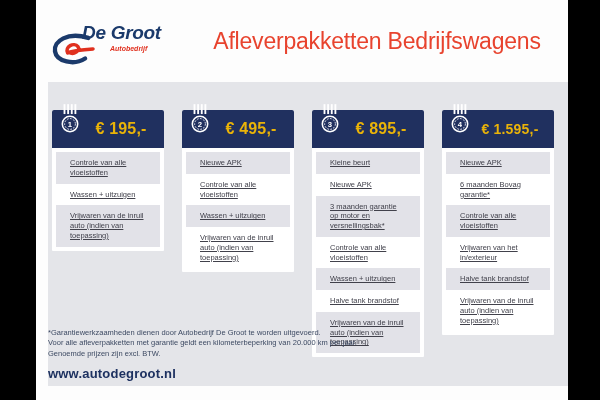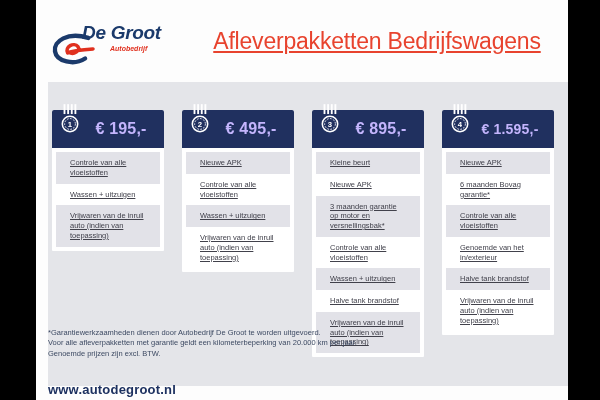--- a/index.html
+++ b/index.html
@@ -19,52 +19,52 @@
   .logo-name{
     position:absolute;left:34px;top:4px;font-size:19px;font-weight:bold;font-style:italic;
     color:#1b3a6b;letter-spacing:-0.3px;white-space:nowrap;
   }
   .logo-sub{
     position:absolute;left:62px;top:27px;font-size:7px;font-weight:bold;font-style:italic;
     color:#e0301e;white-space:nowrap;
   }
   .page-title{
     position:absolute;left:150px;right:0;top:28px;text-align:center;
-    font-size:23px;color:#e8432e;letter-spacing:-0.2px;white-space:nowrap;text-decoration:underline;
+    font-size:23px;color:#e8432e;letter-spacing:-0.2px;white-space:nowrap;
   }
 
   
   .panel{
     position:absolute;left:12px;top:82px;width:520px;height:304px;
     background:#e4e5e9;
   }
   .cols{
     position:absolute;left:4px;top:28px;display:flex;gap:18px;align-items:flex-start;
   }
   .card{width:112px;background:#fff;border-radius:1px;}
   .card-hd{
     position:relative;height:38px;background:#20305f;border-radius:2px 2px 0 0;
     display:flex;align-items:center;
   }
   .medal{position:absolute;left:7px;top:-6px;width:22px;height:30px;}
   .price{
-    flex:1;text-align:center;padding-left:26px;color:#c4b5fd;font-weight:bold;
+    flex:1;text-align:center;padding-left:26px;color:#eab308;font-weight:bold;
     font-size:16px;letter-spacing:0.2px;white-space:nowrap;
   }
   .card:nth-child(4) .price{font-size:14px;padding-left:24px;}
   .card-body{padding:4px;}
   .row{
     font-size:7.5px;line-height:1.3;color:#41414b;padding:6px 14px;text-decoration:underline;
   }
   .row:nth-child(odd){background:#e2e2e8;}
 
   
   .panel-footer{position:absolute;left:0;right:0;top:246px;text-align:left;}
   .fnote{font-size:7.5px;line-height:1.38;color:#3d4a63;}
-  .website{margin-top:23px;font-size:13px;font-weight:bold;color:#1d3160;letter-spacing:0.2px;}
+  .website{margin-top:7px;font-size:13px;font-weight:bold;color:#1d3160;letter-spacing:0.2px;}
 </style>
 </head>
 <body>
 
 <div class="pillar left"></div>
 <div class="pillar right"></div>
 
 <div class="content">
 
   <div class="hdr">
@@ -167,21 +167,21 @@
               <circle cx="10" cy="18" r="4.9" stroke-width="0.8" stroke-dasharray="1.6 1.2"></circle>
             </g>
             <text x="10" y="20.6" text-anchor="middle" font-size="7" font-weight="bold" fill="#fff">4</text>
           </svg>
           <span class="price">€ 1.595,-</span>
         </div>
         <div class="card-body">
             <div class="row">Nieuwe APK</div>
             <div class="row">6 maanden Bovag garantie*</div>
             <div class="row">Controle van alle vloeistoffen</div>
-            <div class="row">Genoemde van het in/exterieur</div>
+            <div class="row">Vrijwaren van het in/exterieur</div>
             <div class="row">Halve tank brandstof</div>
             <div class="row">Vrijwaren van de inruil auto (indien van toepassing)</div>
           </div>
       </div>
 
     </div>
 
     <div class="panel-footer">
       <div class="fnote">*Garantiewerkzaamheden dienen door Autobedrijf De Groot te worden uitgevoerd.</div>
       <div class="fnote">Voor alle afleverpakketten met garantie geldt een kilometerbeperking van 20.000 km per jaar.</div>

